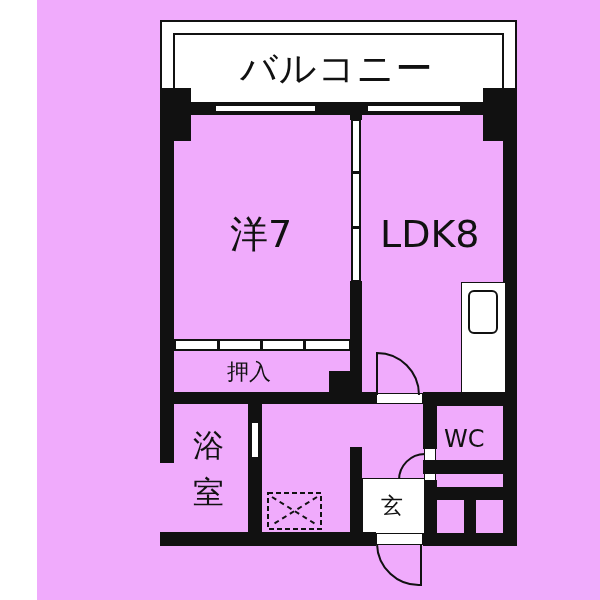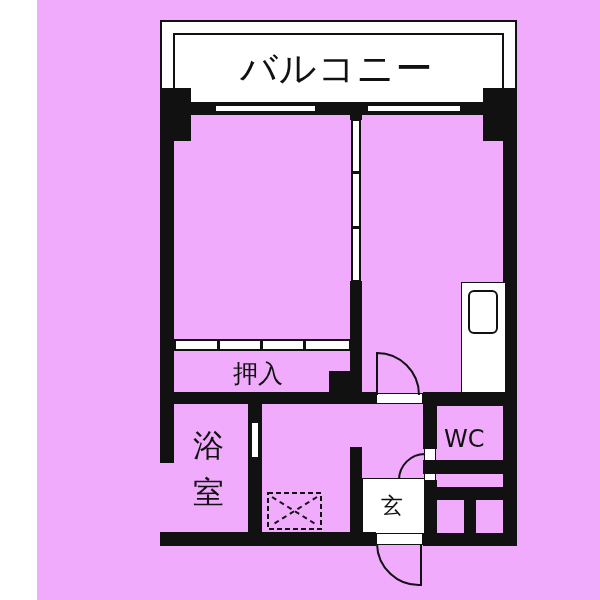--- a/index.html
+++ b/index.html
@@ -29,29 +29,31 @@
 
   <div class="w" style="left:123px;top:100px;width:14px;height:363px;"></div>
   <div class="w" style="left:466px;top:100px;width:14px;height:446px;"></div>
 
   <div class="w" style="left:313px;top:112px;width:12px;height:8px;"></div>
   <div class="seg" style="left:314px;top:119px;width:10px;height:54px;"></div>
   <div class="seg" style="left:314px;top:172px;width:10px;height:56px;"></div>
   <div class="seg" style="left:314px;top:227px;width:10px;height:55px;"></div>
   <div class="w" style="left:313px;top:281px;width:12px;height:121px;"></div>
 
+  <div class="label" style="left:193px;top:215px;font-size:38px;">洋7</div>
+  <div class="label" style="left:343px;top:215px;font-size:38px;">LDK8</div>
 
   <div class="line" style="left:424px;top:282px;width:44px;height:112px;border-width:1px;border-right:none;"></div>
   <div class="line" style="left:431px;top:290px;width:30px;height:44px;border-radius:6px;"></div>
 
   <div class="seg" style="left:137px;top:339px;width:45px;height:12px;"></div>
   <div class="seg" style="left:181px;top:339px;width:44px;height:12px;"></div>
   <div class="seg" style="left:224px;top:339px;width:44px;height:12px;"></div>
   <div class="seg" style="left:267px;top:339px;width:47px;height:12px;"></div>
-  <div class="label" style="left:196px;top:361px;font-size:25px;">押入</div>
+  <div class="label" style="left:190px;top:361px;font-size:22px;">押入</div>
   <div class="w" style="left:292px;top:371px;width:22px;height:22px;"></div>
 
   <div class="w" style="left:123px;top:392px;width:217px;height:12px;"></div>
 
   <div class="w" style="left:325px;top:392px;width:14px;height:12px;"></div>
   <div class="seg" style="left:339px;top:393px;width:47px;height:11px;border-width:1px;"></div>
   <svg class="door" style="left:339px;top:352px;" width="50" height="44">
     <path d="M1 43 L1 1 A42 42 0 0 1 43 43" fill="none" stroke="#111" stroke-width="2"></path>
   </svg>
 

